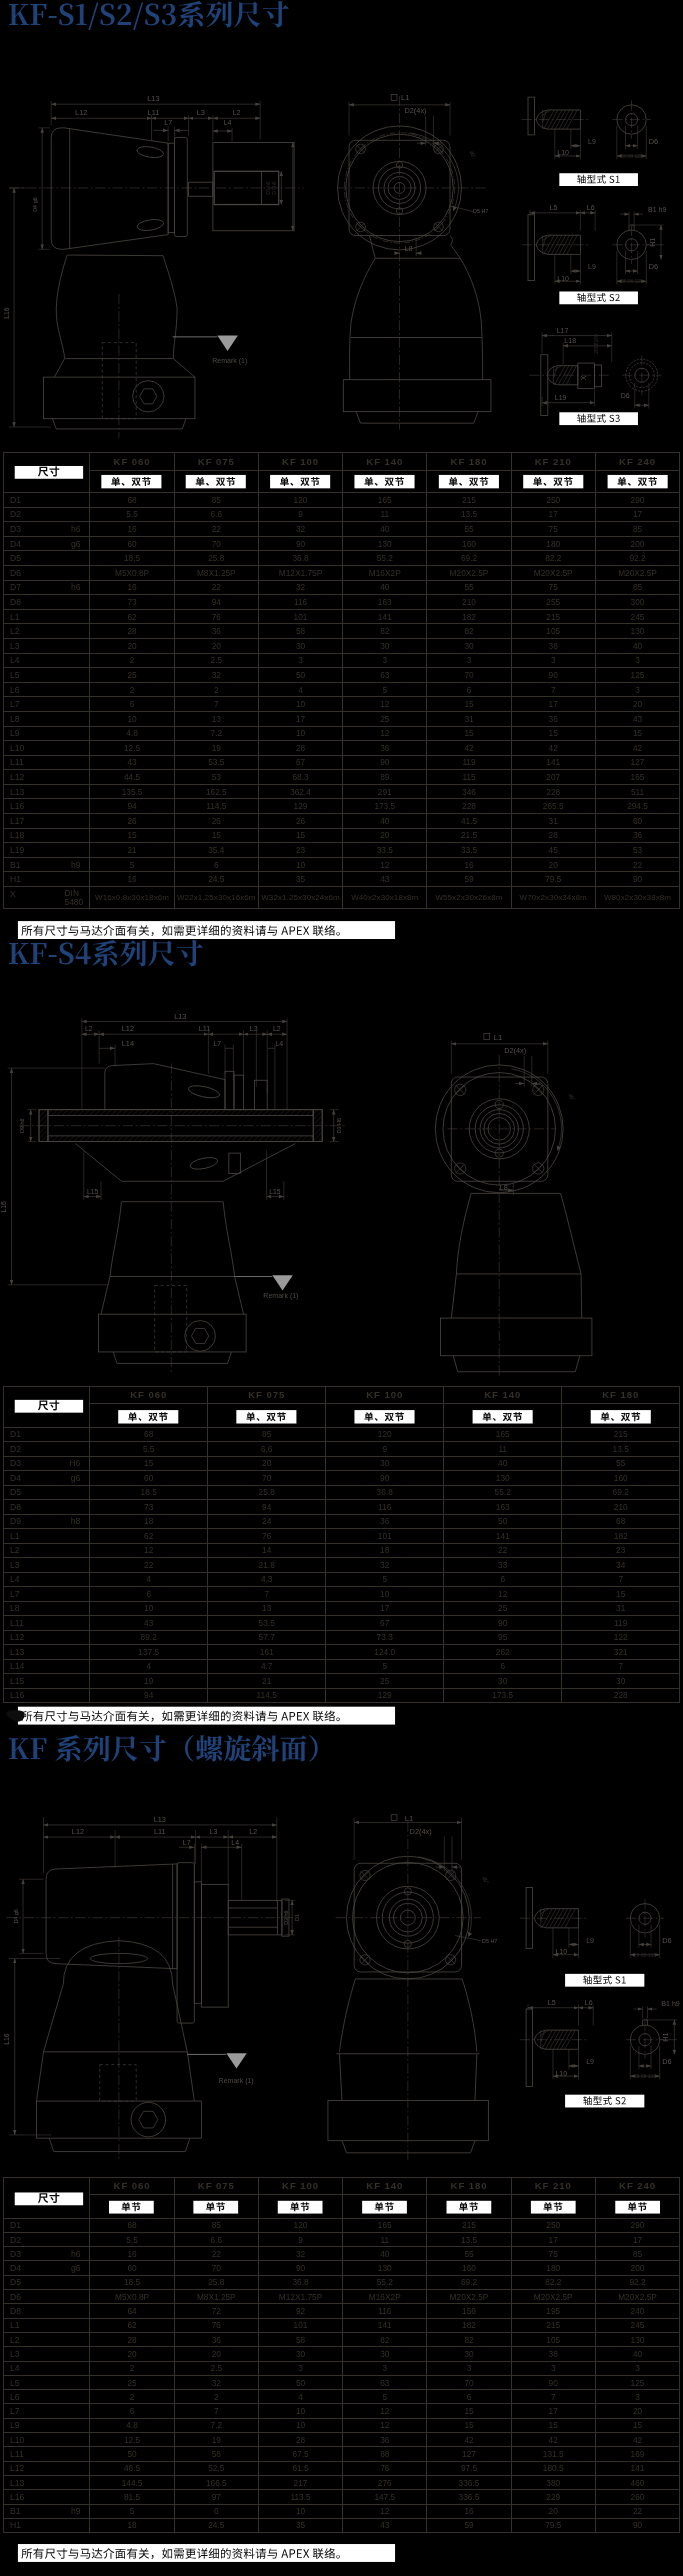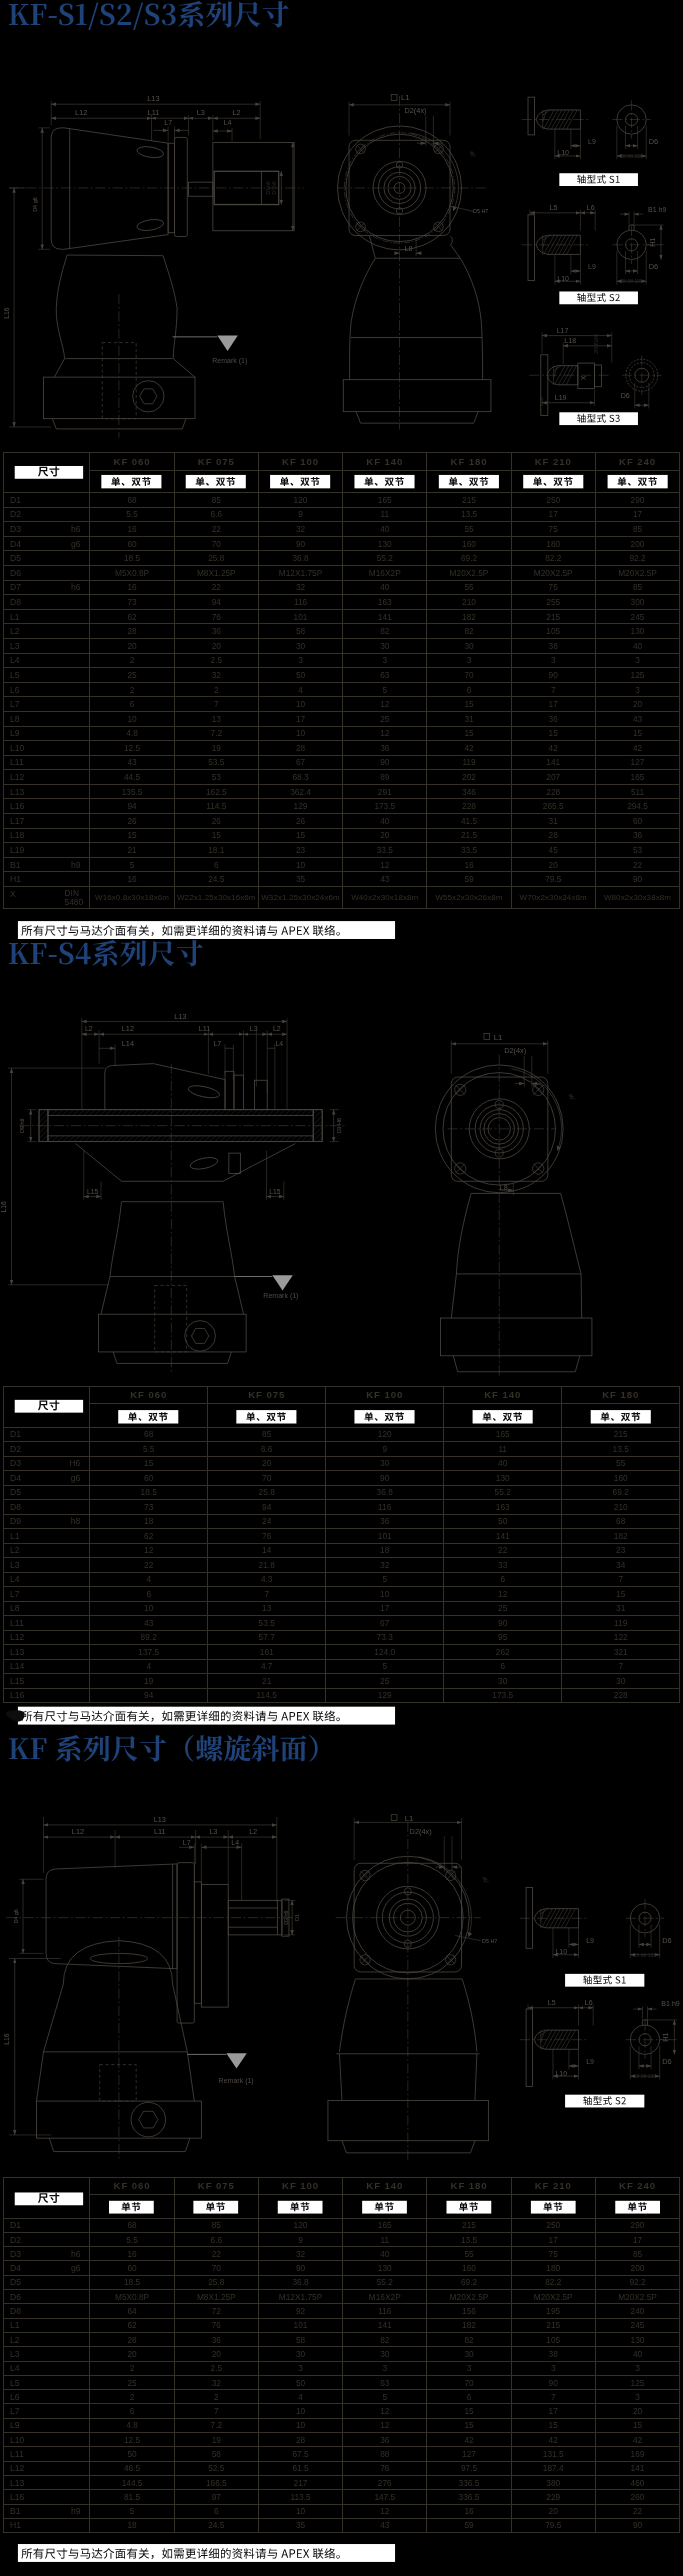--- a/index.html
+++ b/index.html
@@ -235,21 +235,21 @@
 <td class="val">119</td>
 <td class="val">141</td>
 <td class="val">127</td>
 </tr>
 <tr style="height:14.6px">
         <td class="lab"><span>L12</span><span class="sub"></span></td>
 <td class="val">44.5</td>
 <td class="val">53</td>
 <td class="val">68.3</td>
 <td class="val">89</td>
-<td class="val">202</td>
+<td class="val">115</td>
 <td class="val">207</td>
 <td class="val">165</td>
 </tr>
 <tr style="height:14.6px">
         <td class="lab"><span>L13</span><span class="sub"></span></td>
 <td class="val">135.5</td>
 <td class="val">162.5</td>
 <td class="val">362.4</td>
 <td class="val">291</td>
 <td class="val">346</td>
@@ -282,21 +282,21 @@
 <td class="val">15</td>
 <td class="val">15</td>
 <td class="val">20</td>
 <td class="val">21.5</td>
 <td class="val">28</td>
 <td class="val">36</td>
 </tr>
 <tr style="height:14.6px">
         <td class="lab"><span>L19</span><span class="sub"></span></td>
 <td class="val">21</td>
-<td class="val">18.1</td>
+<td class="val">35.4</td>
 <td class="val">23</td>
 <td class="val">33.5</td>
 <td class="val">33.5</td>
 <td class="val">45</td>
 <td class="val">53</td>
 </tr>
 <tr style="height:14.6px">
         <td class="lab"><span>B1</span><span class="sub">h9</span></td>
 <td class="val">5</td>
 <td class="val">6</td>
@@ -710,21 +710,21 @@
 <td class="val">131.5</td>
 <td class="val">169</td>
 </tr>
 <tr style="height:14.3px">
         <td class="lab"><span>L12</span><span class="sub"></span></td>
 <td class="val">46.5</td>
 <td class="val">52.5</td>
 <td class="val">61.5</td>
 <td class="val">76</td>
 <td class="val">97.5</td>
-<td class="val">187.4</td>
+<td class="val">180.5</td>
 <td class="val">141</td>
 </tr>
 <tr style="height:14.3px">
         <td class="lab"><span>L13</span><span class="sub"></span></td>
 <td class="val">144.5</td>
 <td class="val">166.5</td>
 <td class="val">217</td>
 <td class="val">276</td>
 <td class="val">336.5</td>
 <td class="val">380</td>

